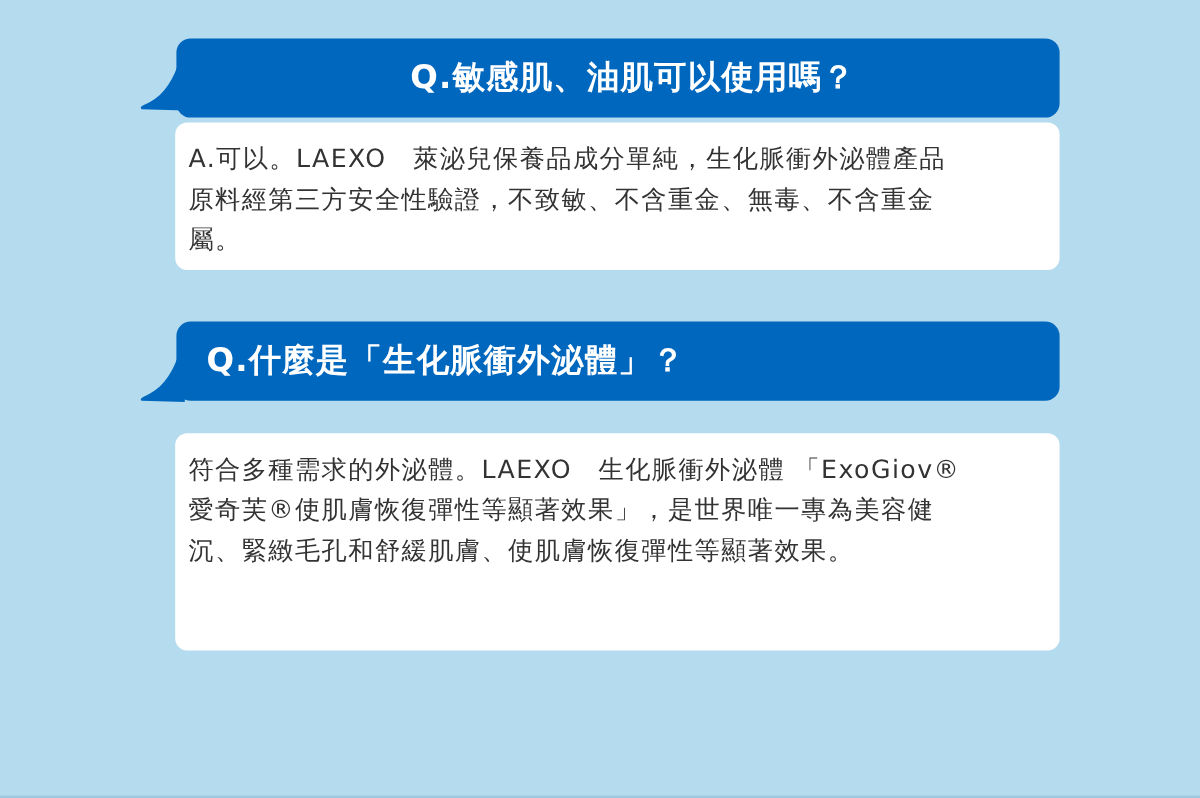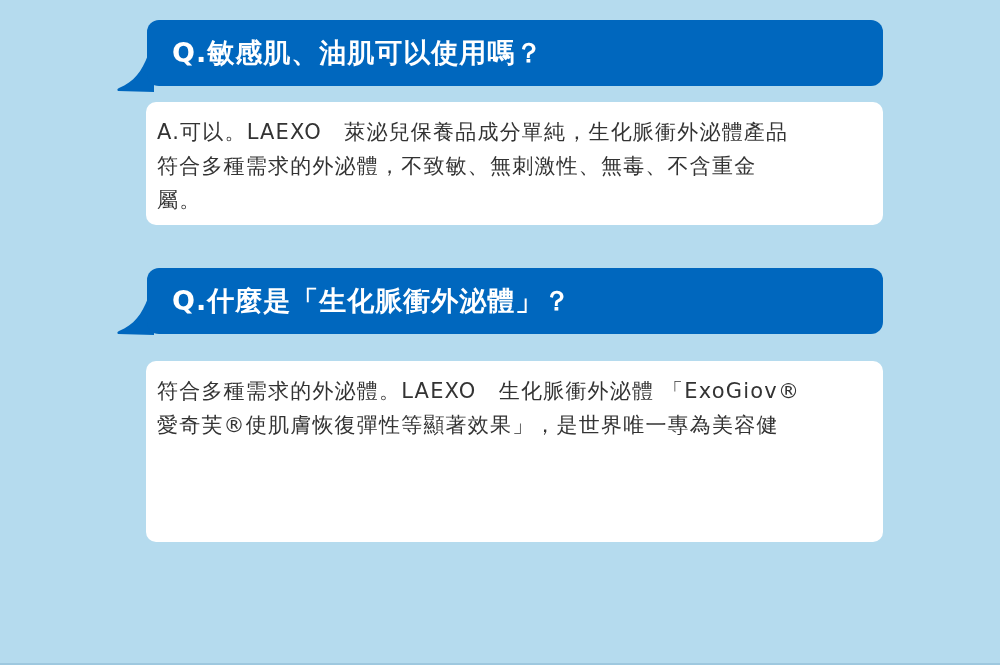--- a/index.html
+++ b/index.html
@@ -34,36 +34,37 @@
     }
     .a-line { display: block; white-space: nowrap; }
   </style>
 </head>
 <body>
 
 <div class="faq" style="top:0;">
   <svg class="q-tail" style="top:55px;" viewBox="0 0 40 40">
     <path d="M32 0 L38 0 L38 37 L2 36 C1 35 1 34 3 33 C18 27 26 16 32 0 Z" fill="#0067be"></path>
   </svg>
-  <div class="q-bubble" style="top:20px; height:66px;">
+  <div class="q-bubble" style="top:32px; height:66px;text-align:center;">
     <span>Q.敏感肌、油肌可以使用嗎？</span>
   </div>
   <div class="a-box" style="top:102px; height:123px;">
     <span class="a-line">A.可以。LAEXO　萊泌兒保養品成分單純，生化脈衝外泌體產品</span>
-    <span class="a-line">符合多種需求的外泌體，不致敏、無刺激性、無毒、不含重金</span>
+    <span class="a-line">原料經第三方安全性驗證，不致敏、不含重金、無毒、不含重金</span>
     <span class="a-line">屬。</span>
   </div>
 </div>
 
 <div class="faq" style="top:0;">
   <svg class="q-tail" style="top:298px;" viewBox="0 0 40 40">
     <path d="M32 0 L38 0 L38 37 L2 36 C1 35 1 34 3 33 C18 27 26 16 32 0 Z" fill="#0067be"></path>
   </svg>
   <div class="q-bubble" style="top:268px; height:66px;">
     <span>Q.什麼是「生化脈衝外泌體」？</span>
   </div>
   <div class="a-box" style="top:361px; height:181px;">
     <span class="a-line">符合多種需求的外泌體。LAEXO　生化脈衝外泌體 「ExoGiov®</span>
     <span class="a-line">愛奇芙®使肌膚恢復彈性等顯著效果」，是世界唯一專為美容健</span>
+    <span class="a-line">沉、緊緻毛孔和舒緩肌膚、使肌膚恢復彈性等顯著效果。</span>
   </div>
 </div>
 
 <div class="bottom-line"></div>
 
 </body></html>

